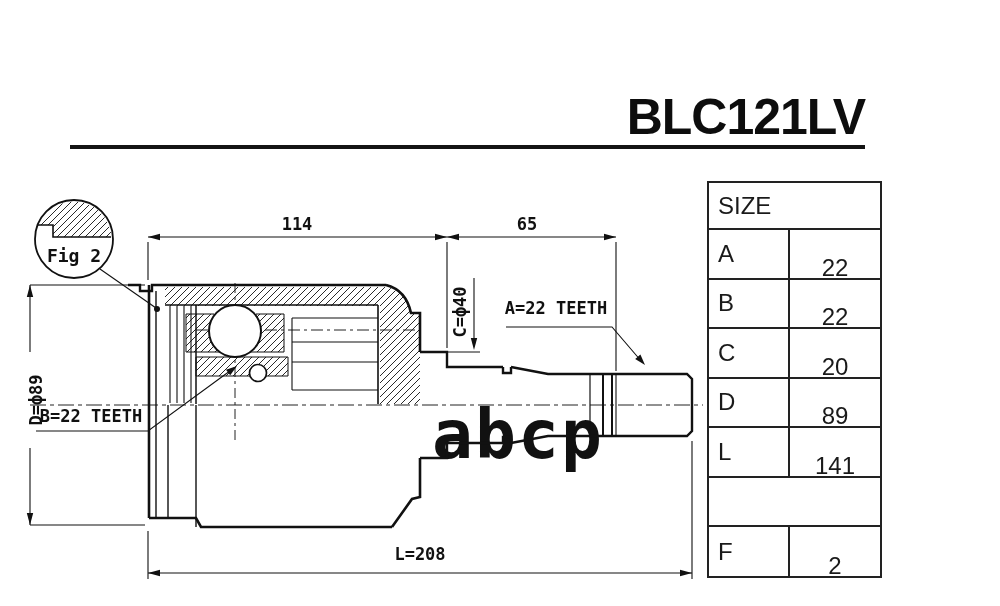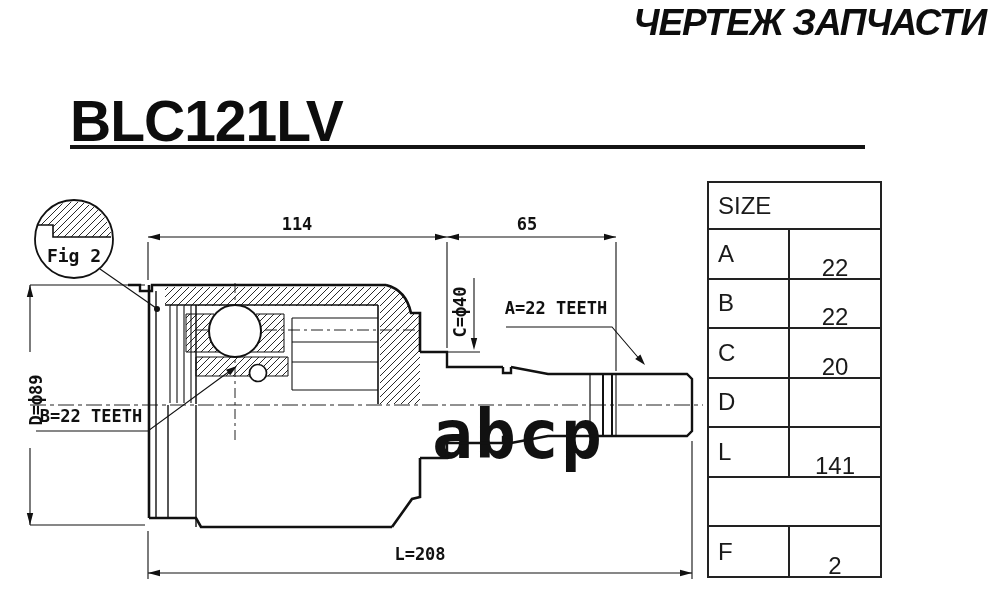--- a/index.html
+++ b/index.html
@@ -1,40 +1,39 @@
 <!DOCTYPE html>
 <html><head>
 <meta charset="utf-8">
 <style>
   html,body{margin:0;padding:0;background:#fff;}
   .page{position:relative;width:1000px;height:606px;background:#fff;overflow:hidden;
         font-family:"Liberation Sans",sans-serif;color:#111;}
   .brand-title{position:absolute;top:2px;right:14px;font-size:37px;font-weight:bold;
         font-style:italic;letter-spacing:-1px;color:#0d0d0d;white-space:nowrap;}
-  .part-number{position:absolute;top:88px;left:70px;width:795px;text-align:left;
-        font-size:57px;font-weight:bold;letter-spacing:-1px;color:#0d0d0d;}
+  .part-number{position:absolute;top:88px;left:70px;width:795px;text-align:right;
+        font-size:50px;font-weight:bold;letter-spacing:-1px;color:#0d0d0d;}
   .title-rule{position:absolute;top:145px;left:70px;width:795px;height:4px;background:#141414;}
   svg.drawing{position:absolute;left:0;top:160px;}
   .size-table{position:absolute;left:707px;top:181px;width:175px;height:397px;
         border:2px solid #222;box-sizing:border-box;font-size:24px;color:#1a1a1a;}
   .st-header{height:47px;border-bottom:2px solid #222;display:flex;align-items:center;
         padding-left:9px;box-sizing:border-box;}
   .st-row{display:flex;height:49.55px;border-bottom:2px solid #222;box-sizing:border-box;}
   .st-row:last-child{border-bottom:none;}
   .st-label{width:81px;border-right:2px solid #222;display:flex;align-items:center;
         padding-left:9px;box-sizing:border-box;}
   .st-value{flex:1;display:flex;align-items:center;justify-content:center;margin-top:28px;}
   text{font-family:"DejaVu Sans Mono",monospace;font-weight:bold;fill:#111;}
 </style>
 </head>
 <body>
 
 <div class="page">
 
-  <div class="brand-title">ЧЕРТЕЖ ЗАПЧАСТИ</div>
   <div class="part-number">BLC121LV</div>
   <div class="title-rule"></div>
 
   <svg class="drawing" width="710" height="446" viewBox="0 160 710 446">
     <defs>
       <pattern id="hatch" width="7" height="7" patternUnits="userSpaceOnUse">
         <path d="M-1,8 L8,-1 M-1,1 L1,-1 M6,8 L8,6" stroke="#2a2a2a" stroke-width="1"></path>
       </pattern>
       <clipPath id="fig2clip">
           <circle cx="74" cy="239" r="37.5"></circle>
@@ -152,20 +151,21 @@
     <div class="st-row">
       <div class="st-label">B</div>
       <div class="st-value">22</div>
     </div>
     <div class="st-row">
       <div class="st-label">C</div>
       <div class="st-value">20</div>
     </div>
     <div class="st-row">
       <div class="st-label">D</div>
+      <div class="st-value">89</div>
     </div>
     <div class="st-row">
       <div class="st-label">L</div>
       <div class="st-value">141</div>
     </div>
     <div class="st-row">
     </div>
     <div class="st-row">
       <div class="st-label">F</div>
       <div class="st-value">2</div>

